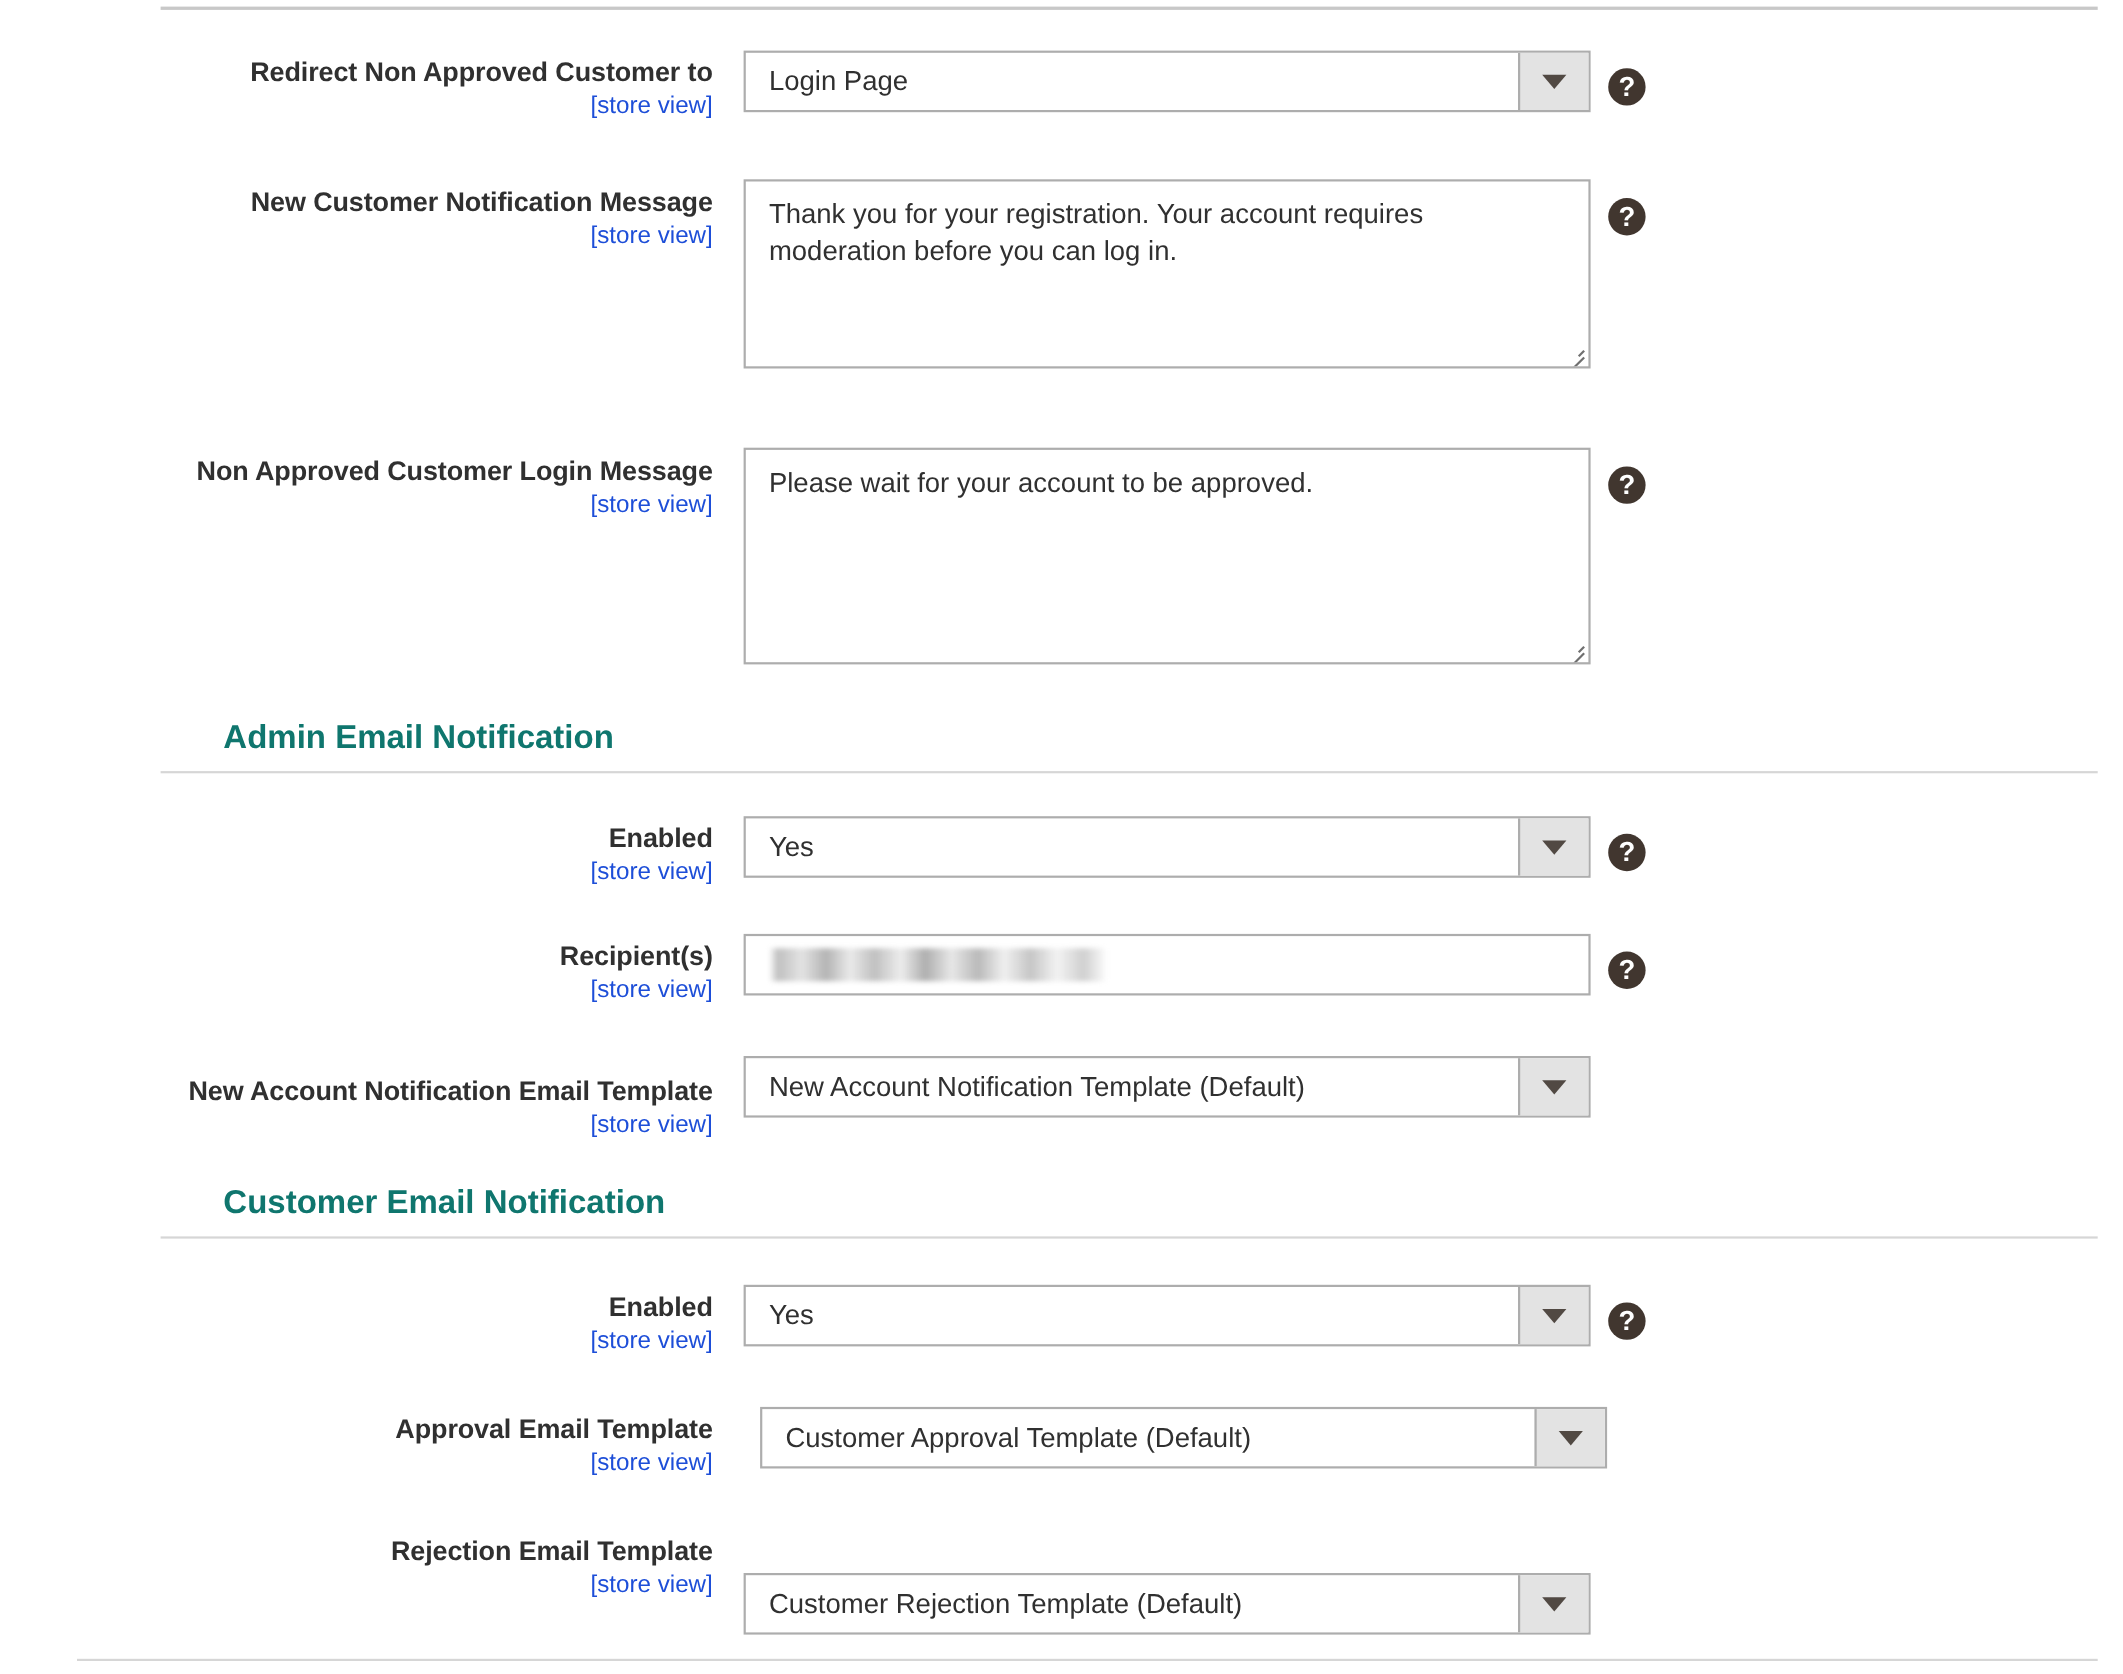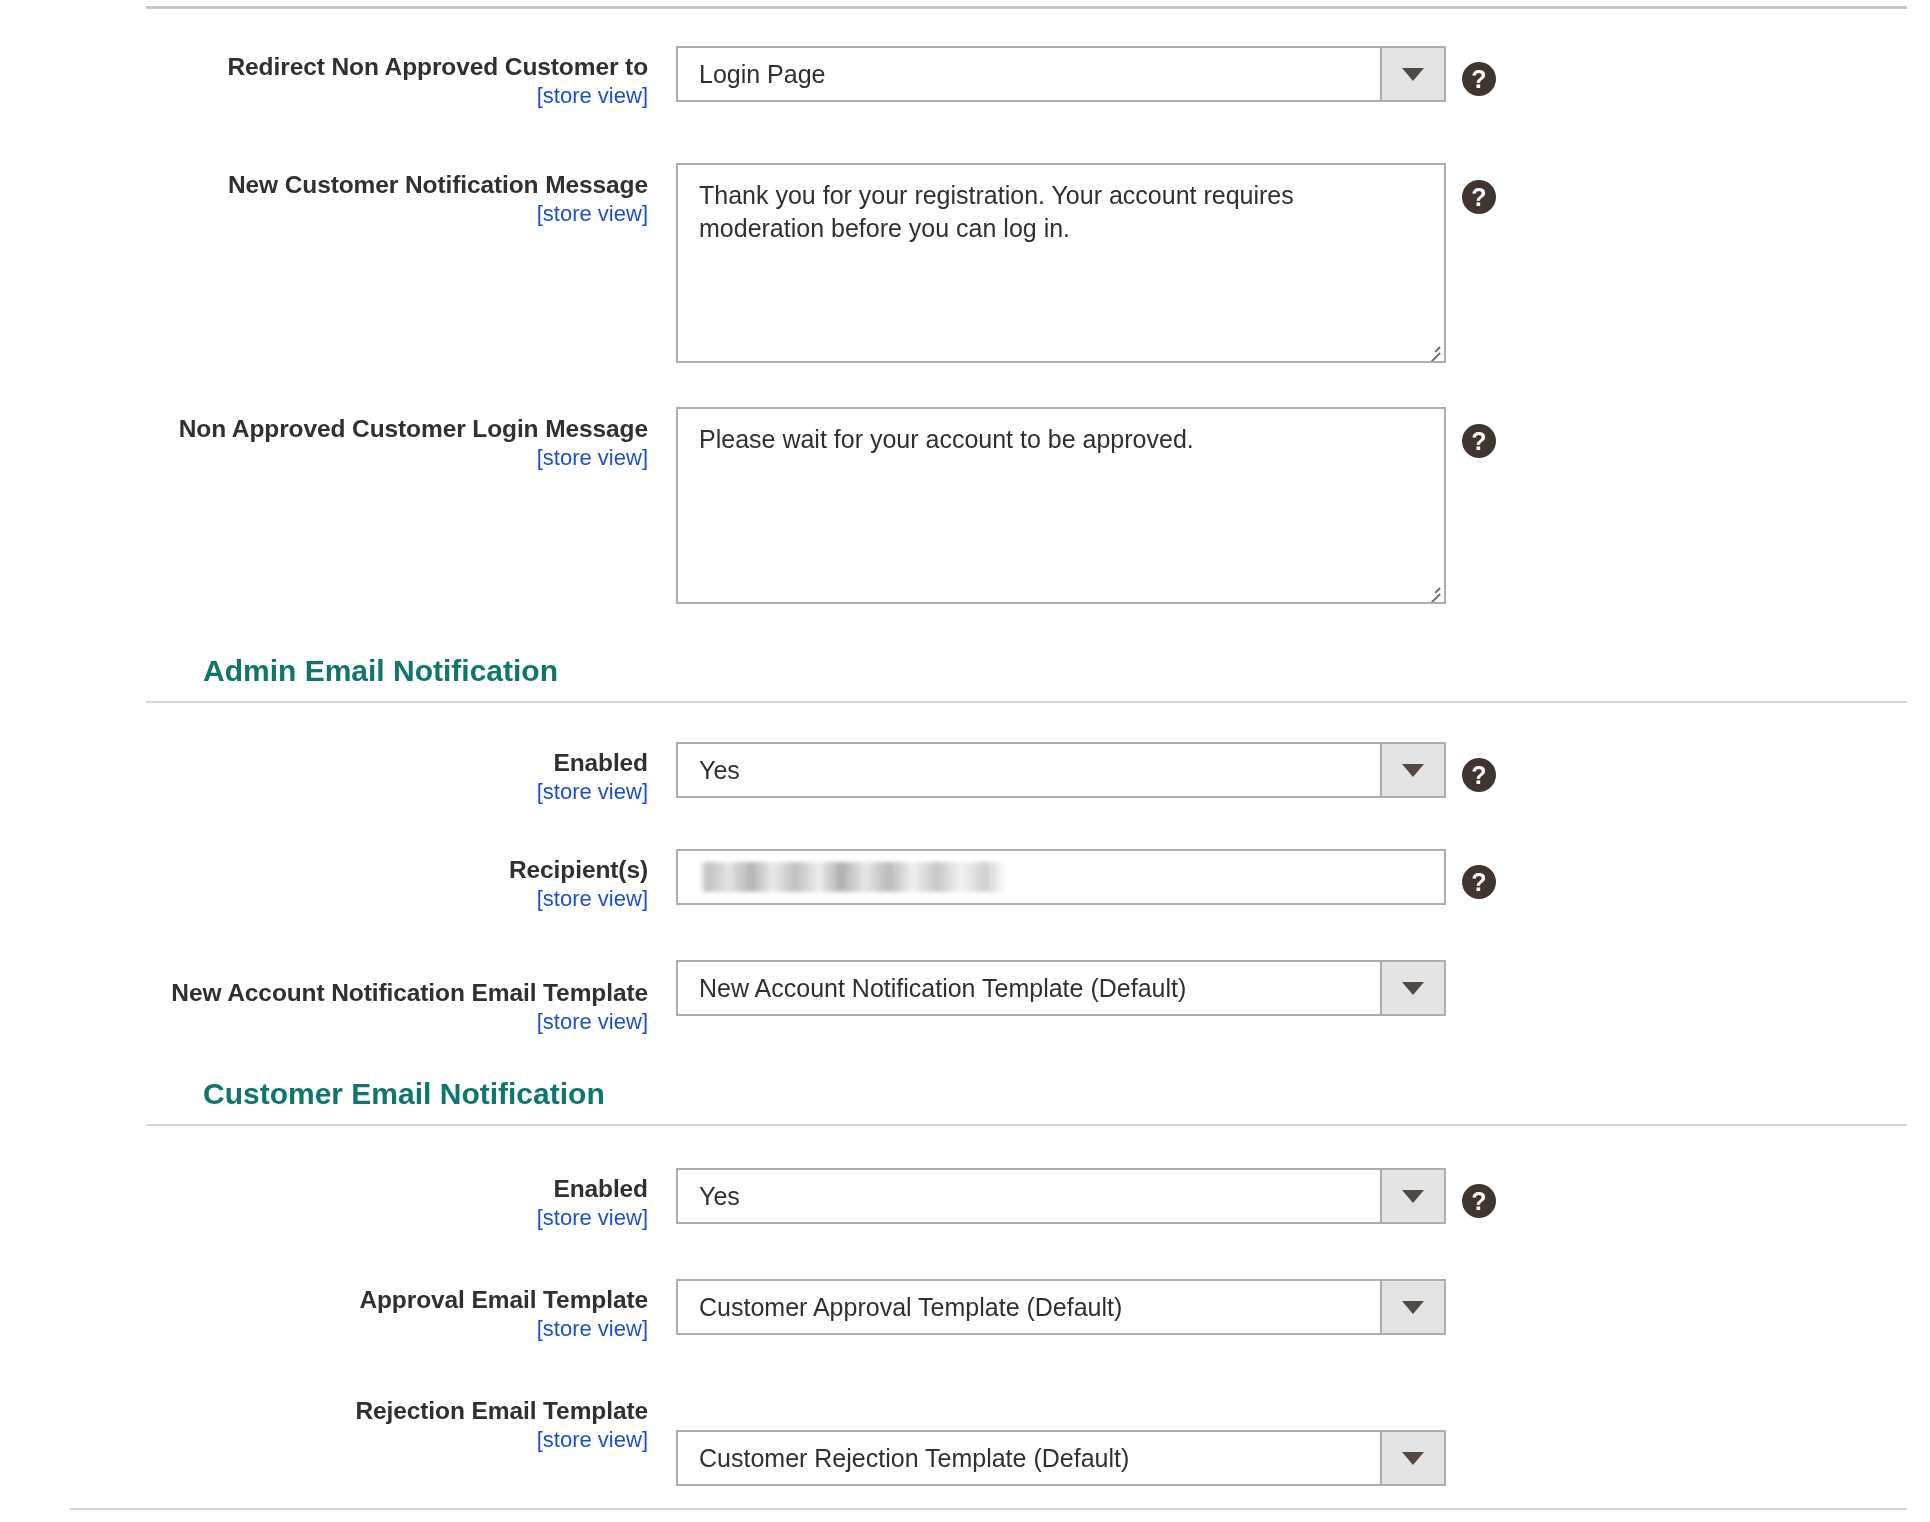--- a/index.html
+++ b/index.html
@@ -248,21 +248,21 @@
     </div>
     <div class="help" style="top:10px; left:1462px;">?</div>
   </div>
 
   <div class="row" style="top:170px;">
     <div class="label-cell" style="top:0;">
       <span class="label-title">New Customer Notification Message</span>
       <span class="label-scope">[store view]</span>
     </div>
     <div class="field-cell" style="top:-7px;">
-      <div class="textarea" style="height:200px;">
+      <div class="textarea" style="height:172px;">
         <span class="ta-text">Thank you for your registration. Your account requires moderation before you can log in.</span>
         <span class="resize-grip"></span>
       </div>
     </div>
     <div class="help" style="top:10px; left:1462px;">?</div>
   </div>
 
   <div class="row" style="top:414px;">
     <div class="label-cell" style="top:0;text-align:right;">
       <span class="label-title">Non Approved Customer Login Message</span>
@@ -345,21 +345,21 @@
       </div>
     </div>
     <div class="help" style="top:10px; left:1462px;">?</div>
   </div>
 
   <div class="row" style="top:1285px;">
     <div class="label-cell" style="top:0;">
       <span class="label-title">Approval Email Template</span>
       <span class="label-scope">[store view]</span>
     </div>
-    <div class="field-cell" style="top:-6px;">
+    <div class="field-cell" style="top:-6px;margin-left:15px;">
       <div class="select">
         <span class="value">Customer Approval Template (Default)</span>
         <span class="arrow-btn">
             <span class="caret"></span>
           </span>
       </div>
     </div>
   </div>
 
   <div class="row" style="top:1396px;">

